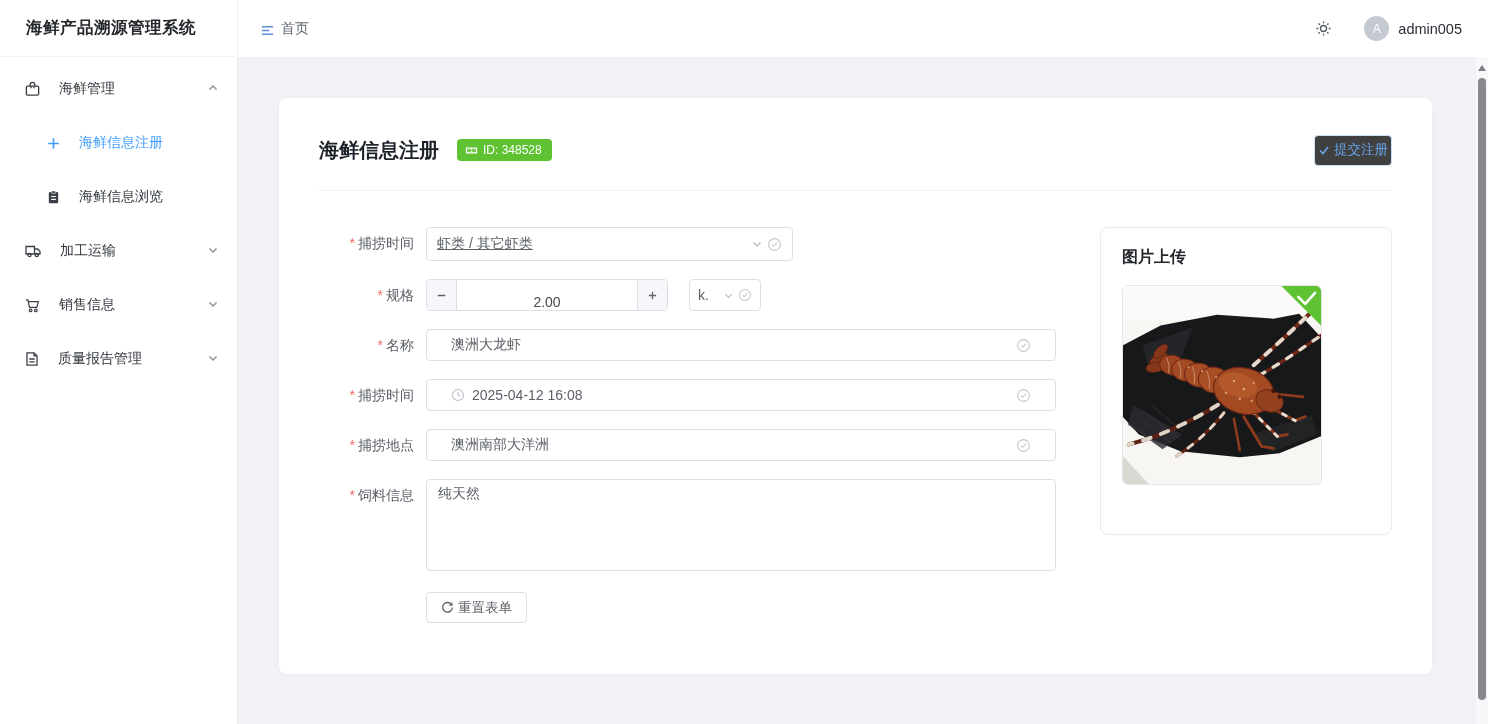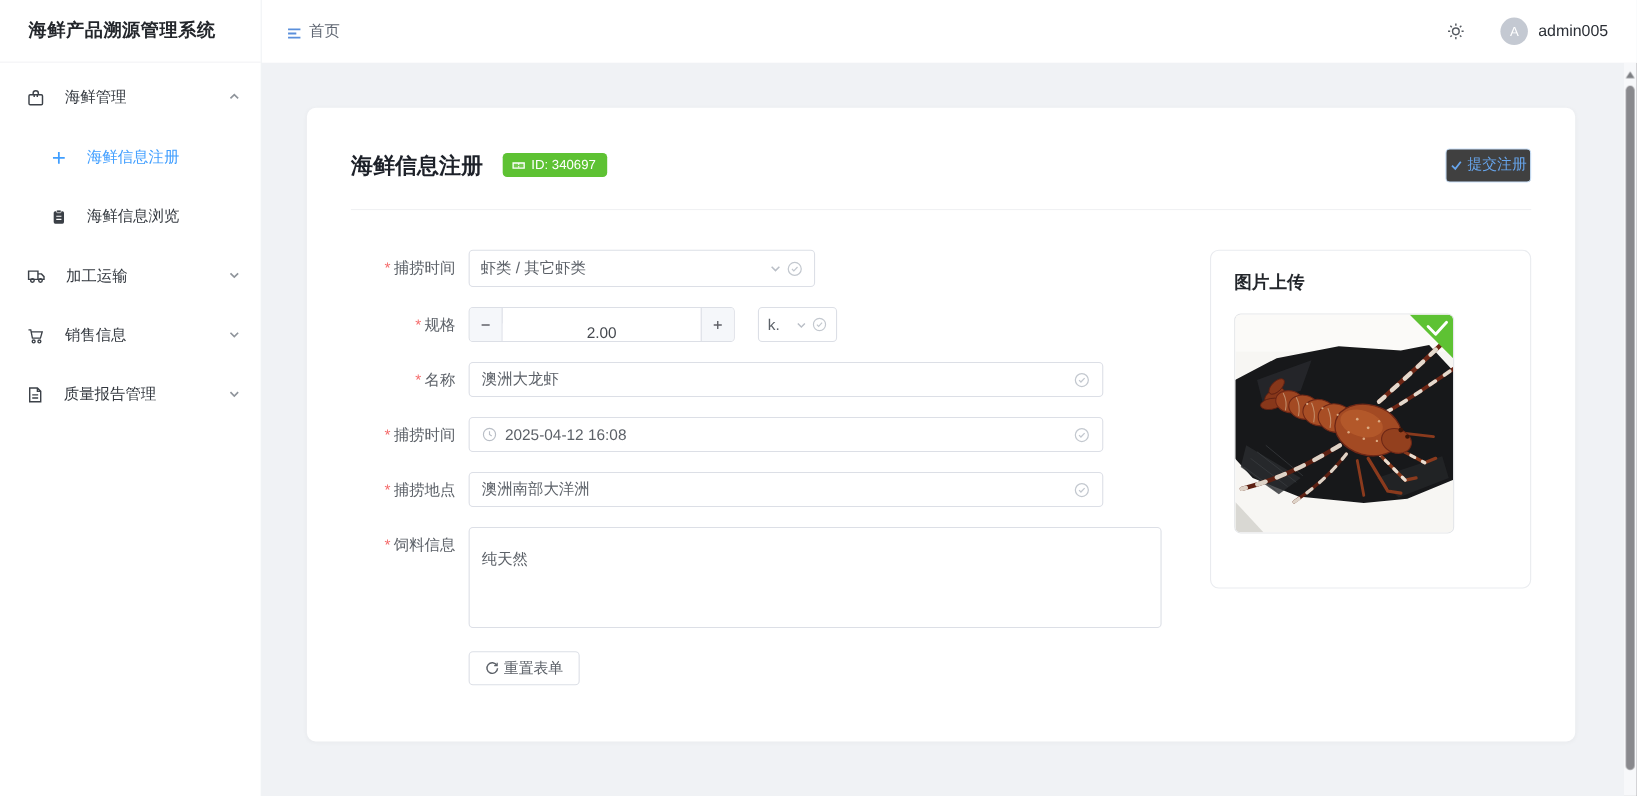--- a/index.html
+++ b/index.html
@@ -37,40 +37,40 @@
   .id-badge { margin-left:18px; background:#5ec233; color:#fff; font-size:12px; border-radius:4px; padding:4px 10px 4px 8px; display:flex; align-items:center; gap:5px; }
   .submit-btn { margin-left:auto; display:flex; align-items:center; gap:4px; background:#404040; border:1px solid #c9e0f9; color:#67a5ec; border-radius:4px; font-size:13.5px; padding:0 3px; height:31px; cursor:pointer; }
   .divider { height:1px; background:#f0f1f3; margin-top:25px; }
 
   .form-area { display:flex; margin-top:36px; }
   .form { width:781px; flex:none; }
   .form-row { display:flex; margin-bottom:18px; }
   .f-label { width:107px; flex:none; text-align:right; padding-right:12px; line-height:32px; color:#5c6168; font-size:14px; white-space:nowrap; }
   .req { color:#f56c6c; margin-right:3px; }
   .ctl { border:1px solid #dcdfe6; border-radius:4px; height:32px; background:#fff; display:flex; align-items:center; color:#5c6168; }
-  .sel-type { width:315px; padding:16px 10px; }
+  .sel-type { width:367px; padding:16px 10px;text-decoration:underline; }
   .sel-type .sel-text { flex:1; }
   .sfx { color:#c3c8cf; display:flex; align-items:center; }
   .sfx + .sfx { margin-left:4px; }
 
   .spec-row { display:flex; }
   .stepper { width:242px; overflow:hidden;align-items:flex-end; }
   .step-btn { width:30px; height:100%; flex:none; background:#f5f7fa; color:#606268; display:flex; align-items:center; justify-content:center; cursor:pointer; font-size:15px; }
   .step-btn.minus { border-right:1px solid #dcdfe6; }
   .step-btn.plus  { border-left:1px solid #dcdfe6; }
   .stepper input { flex:1; min-width:0; border:0; outline:none; text-align:center; font-size:14px; color:#45494f; font-family:"Liberation Sans",sans-serif; }
   .unit-sel { width:72px; margin-left:21px; padding:0 8px; }
   .unit-sel .sel-text { flex:1; }
 
-  .wide { width:577px; padding:0 11px; }
+  .wide { width:630px; padding:0 24px; }
   .wide input { flex:1; min-width:0; border:0; outline:none; font-size:14px; color:#5c6168; font-family:"Liberation Sans",sans-serif; background:transparent; }
   .pfx { color:#b9bec6; display:flex; margin-right:7px; }
 
   .feed-area { width:630px; height:92px; }
-  .feed-area textarea { width:100%; height:100%; border:1px solid #dcdfe6; border-radius:4px; resize:none; outline:none; padding:18px 11px; font-size:14px; color:#5c6168; font-family:"Liberation Sans",sans-serif; line-height:1.5; }
+  .feed-area textarea { width:100%; height:100%; border:1px solid #dcdfe6; border-radius:4px; resize:none; outline:none; padding:3px 11px; font-size:14px; color:#5c6168; font-family:"Liberation Sans",sans-serif; line-height:1.5; }
 
   .reset-row { margin-left:107px; margin-top:21px; }
   .reset-btn { display:inline-flex; align-items:center; gap:4px; height:31px; padding:0 14px; background:#fff; border:1px solid #dcdfe6; border-radius:4px; color:#5c6168; font-size:13.5px; cursor:pointer; }
 
   
   .upload-card { width:300px; margin-left:0; border:1px solid #e9ebef; border-radius:8px; padding:19px 21px 49px; align-self:flex-start; background:#fff; }
   .upload-title { font-size:16px; font-weight:bold; color:#23262b; margin-bottom:17px; }
   .photo-frame { width:200px; height:200px; border:1px solid #e3e5e8; border-radius:6px; overflow:hidden; position:relative; background:#fff; }
   .photo-frame svg { display:block; }
 
@@ -201,21 +201,21 @@
     <div class="content">
       <div class="card">
 
         <div class="card-head">
           <span class="form-title">海鲜信息注册</span>
           <span class="id-badge">
             <svg width="13" height="11" viewBox="0 0 14 12" fill="none" stroke="#fff" stroke-width="1.3">
                 <path d="M1.5 3.5h11v2a1.5 1.5 0 0 0 0 1v2h-11v-2a1.5 1.5 0 0 0 0-1z" fill="#fff" fill-opacity="0.15"></path>
                 <path d="M7 3.8v4.4" stroke-dasharray="1.4 1.4"></path>
               </svg>
-            <span>ID: 340697</span>
+            <span>ID: 348528</span>
           </span>
           <button class="submit-btn">
             <svg width="12" height="12" viewBox="0 0 12 12" fill="none" stroke="currentColor" stroke-width="1.6">
                 <path d="M2 6.5 5 9.5 10 3"></path>
               </svg>
             <span>提交注册</span>
           </button>
         </div>
 
         <div class="divider"></div>

